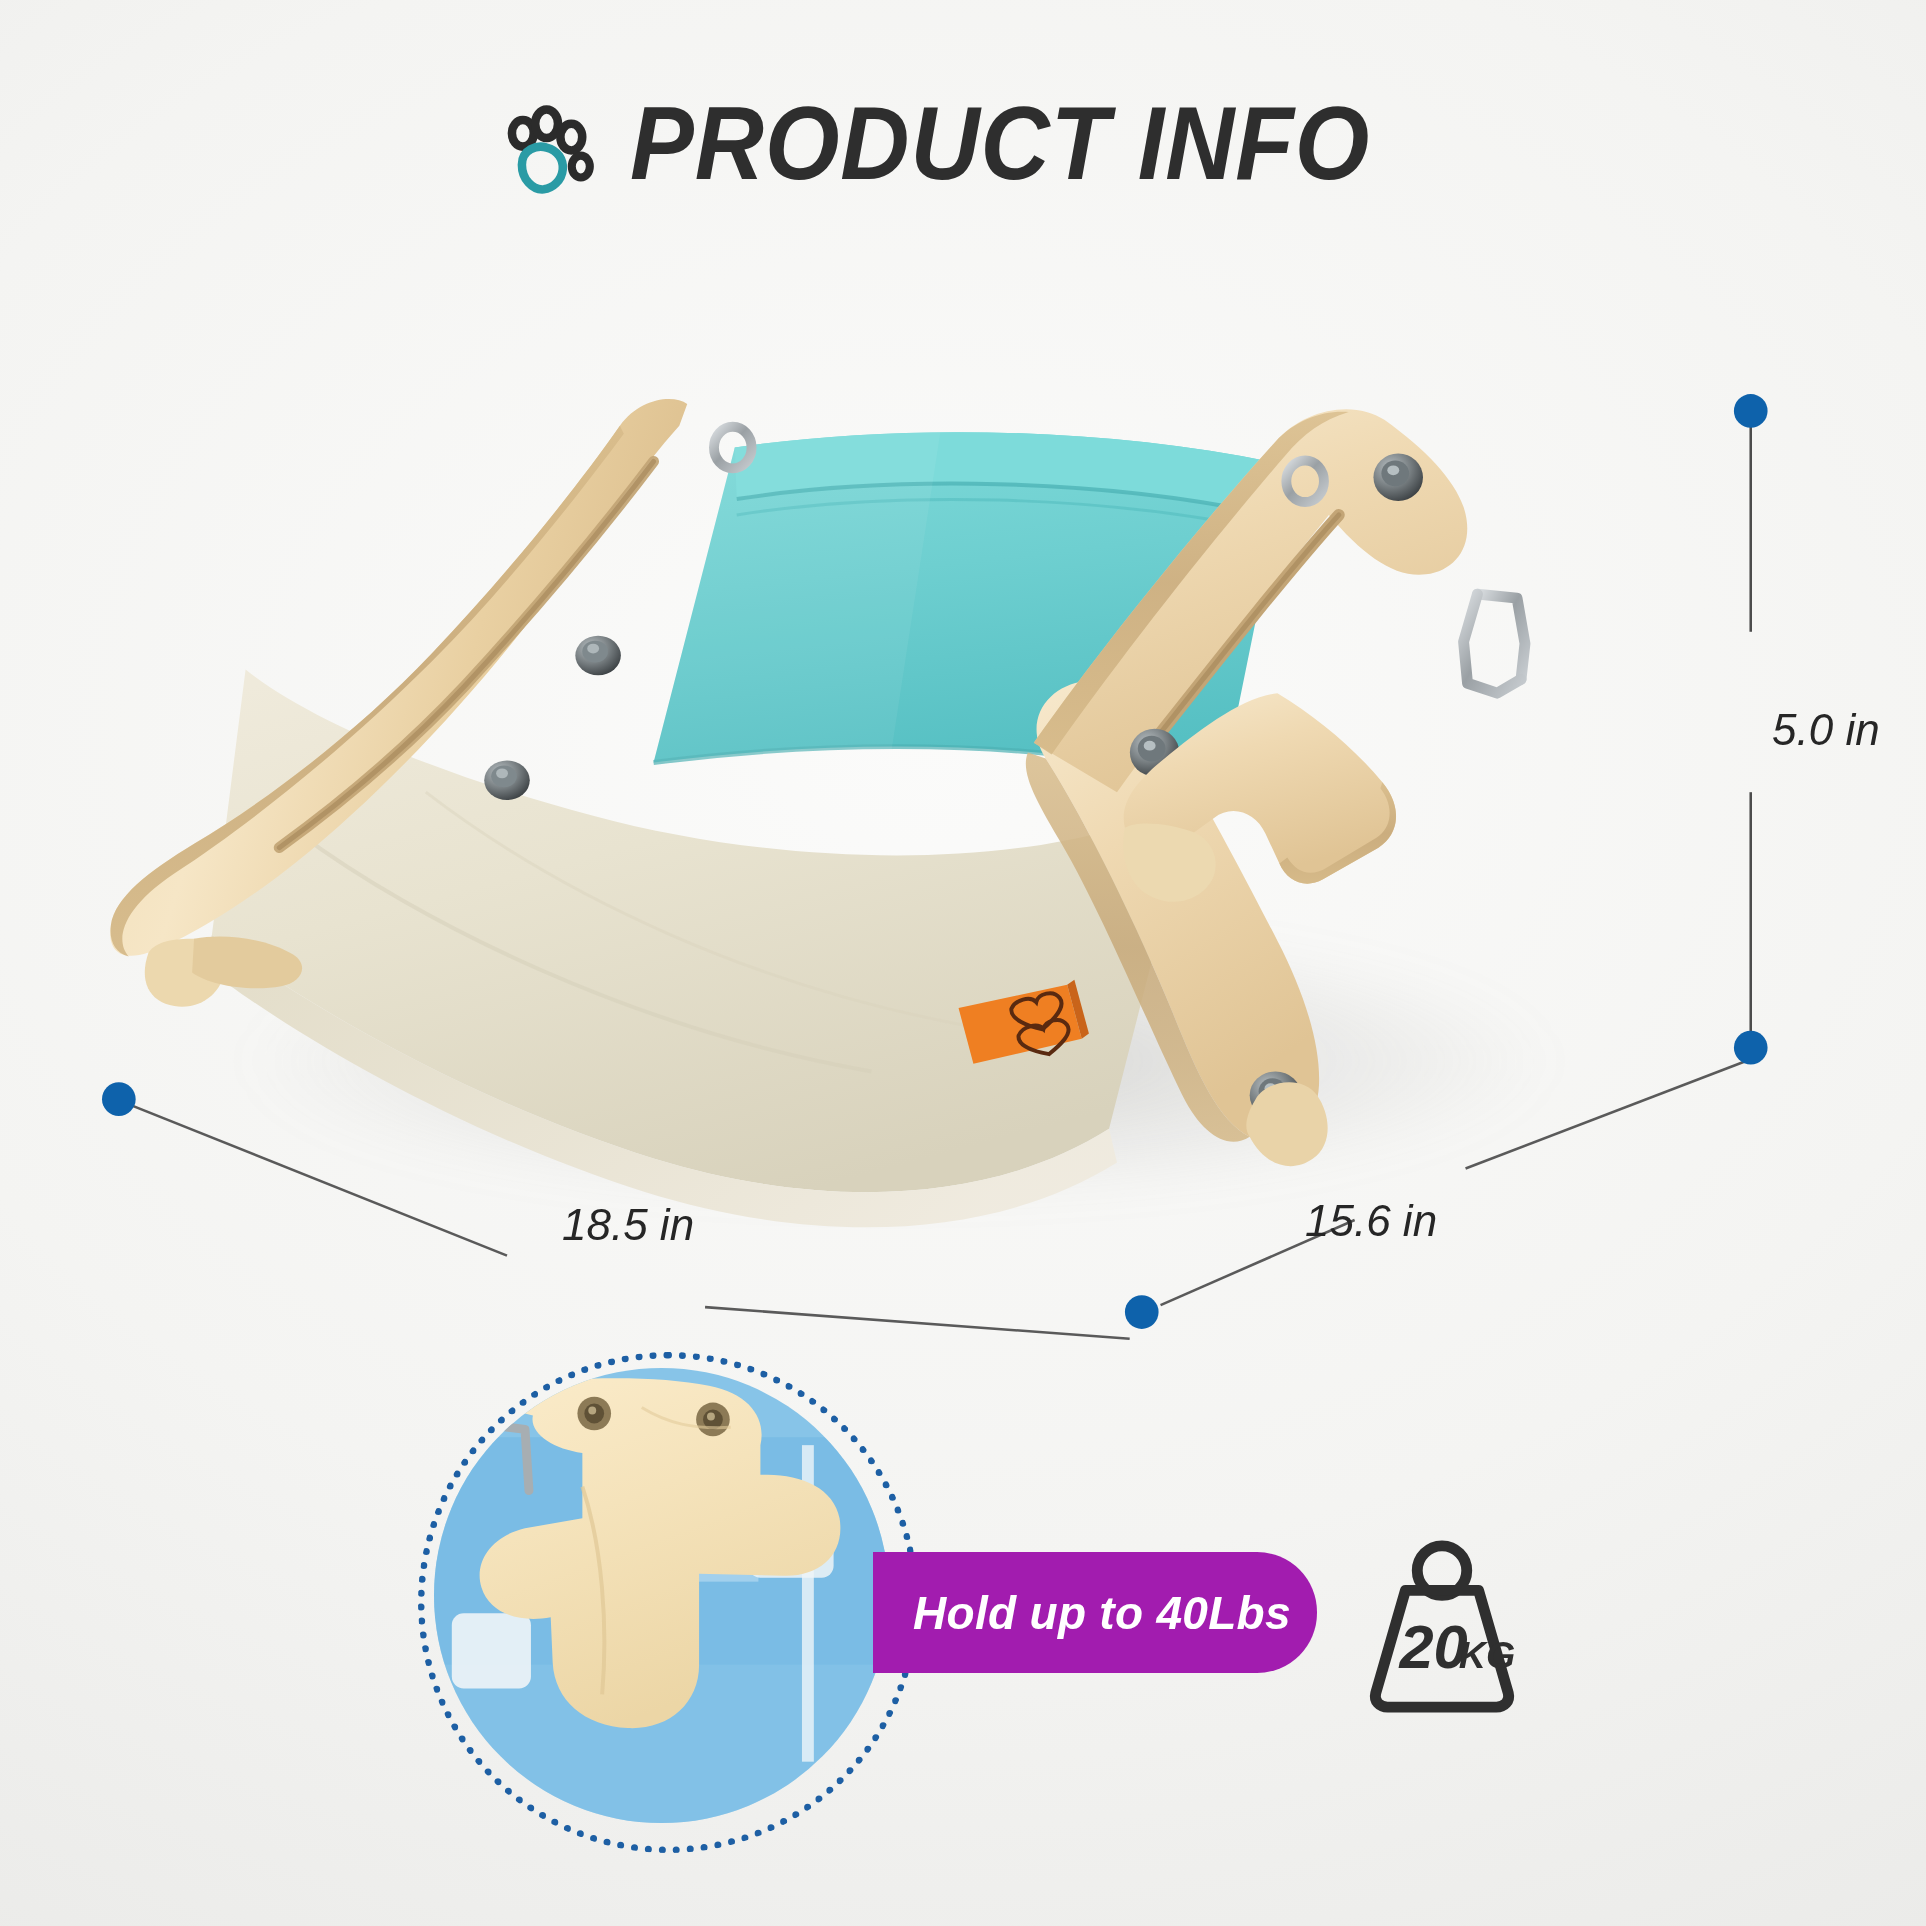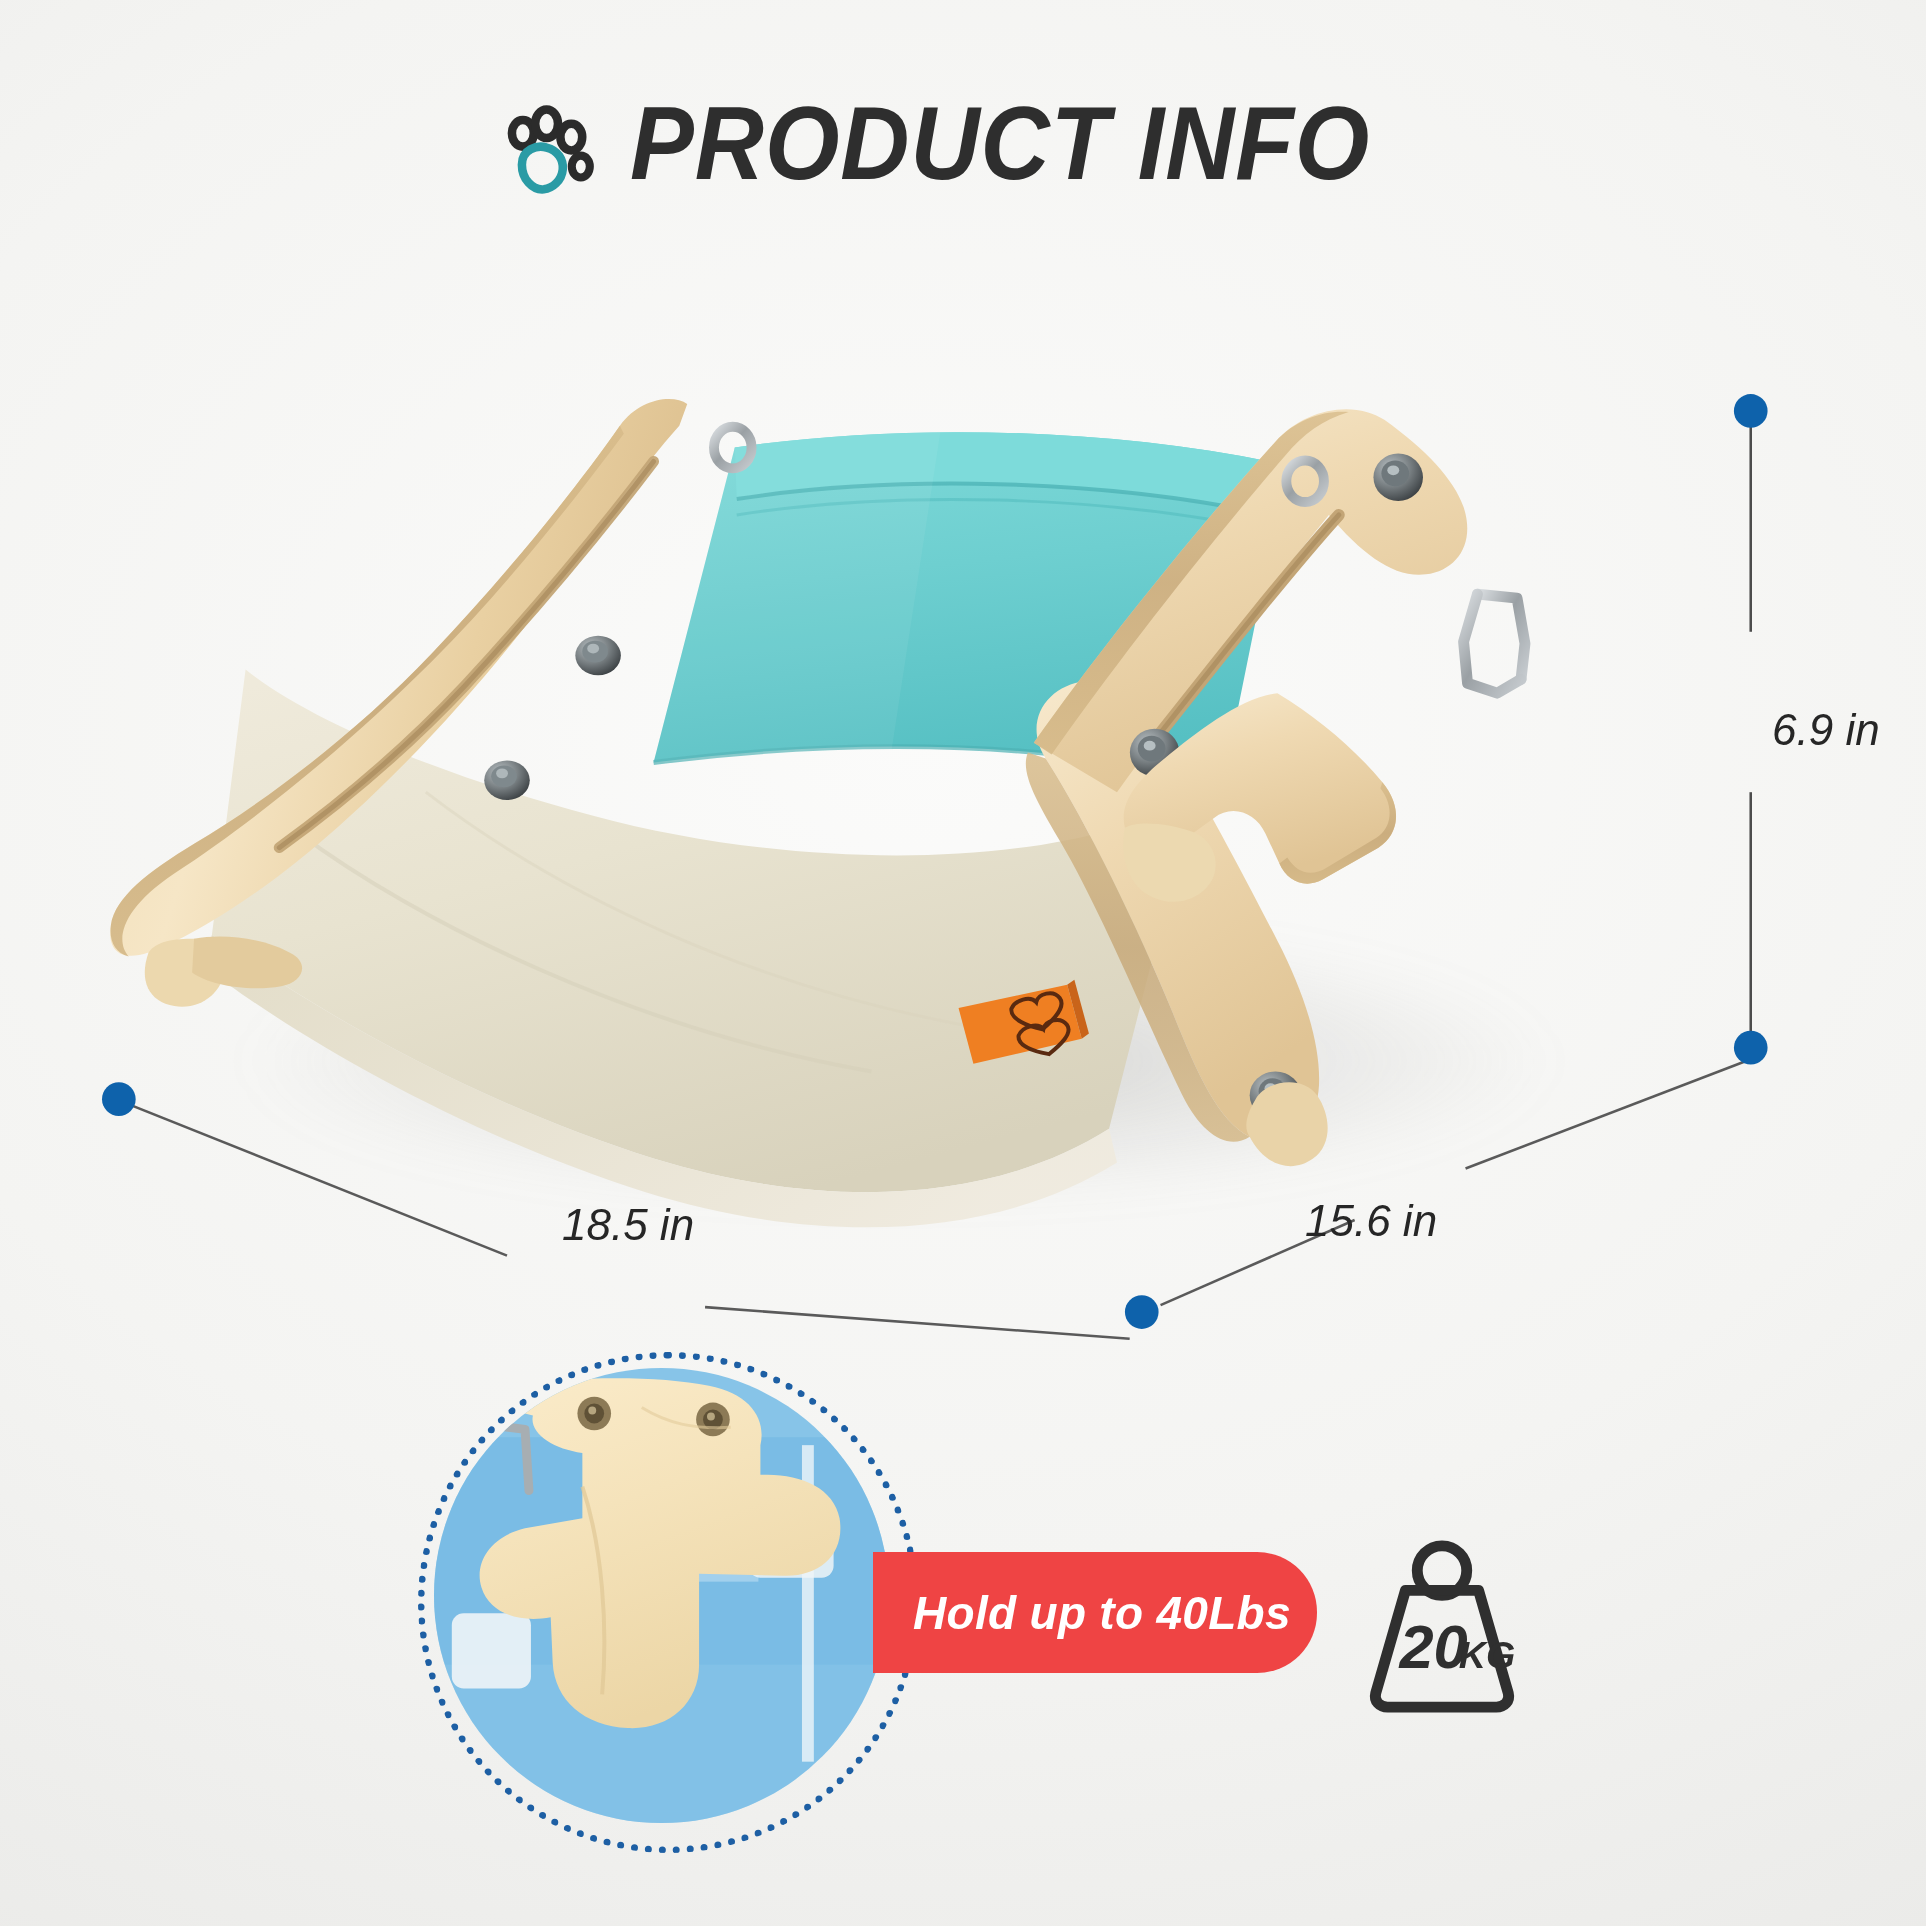--- a/index.html
+++ b/index.html
@@ -65,21 +65,21 @@
   .detail-ring{
     position:absolute;left:418px;top:1352px;width:487px;height:487px;
     border-radius:50%;
     border:7px dotted #1d5fa4;
   }
   .detail-svg{position:absolute;left:0;top:0;}
 
   .hold-pill{
     position:absolute;left:873px;top:1552px;
     width:444px;height:121px;
-    background:#ef4444;
+    background:#a21caf;
     border-radius:0 60px 60px 0;
     display:flex;align-items:center;
   }
   .hold-text{
     color:#ffffff;font-size:46px;font-weight:700;
     margin-left:40px;white-space:nowrap;letter-spacing:0.3px;
   }
 
   .weight-badge{
     position:absolute;left:1348px;top:1533px;width:188px;height:188px;
@@ -289,21 +289,21 @@
       <line x1="1768" y1="800" x2="1768" y2="1048" stroke="#4c4c4c" stroke-width="2.6"></line>
 
       <circle cx="120" cy="1110" r="17" fill="#0e62ab"></circle>
       <circle cx="1153" cy="1325" r="17" fill="#0e62ab"></circle>
       <circle cx="1768" cy="1058" r="17" fill="#0e62ab"></circle>
       <circle cx="1768" cy="415" r="17" fill="#0e62ab"></circle>
     </svg>
 
     <div class="dim-label" id="dim-h">18.5 in</div>
     <div class="dim-label" id="dim-d">15.6 in</div>
-    <div class="dim-label" id="dim-v">6.9 in</div>
+    <div class="dim-label" id="dim-v">5.0 in</div>
   </div>
 
   <div class="detail-ring"></div>
   <div class="detail-circle">
     <svg class="detail-svg" width="455" height="455" viewBox="0 0 460 460">
       <defs>
         <linearGradient id="dWood" x1="0" y1="0" x2="0.4" y2="1">
           <stop offset="0%" stop-color="#fbeccb"></stop>
           <stop offset="45%" stop-color="#f5e3bb"></stop>
           <stop offset="100%" stop-color="#ecd6a6"></stop>

